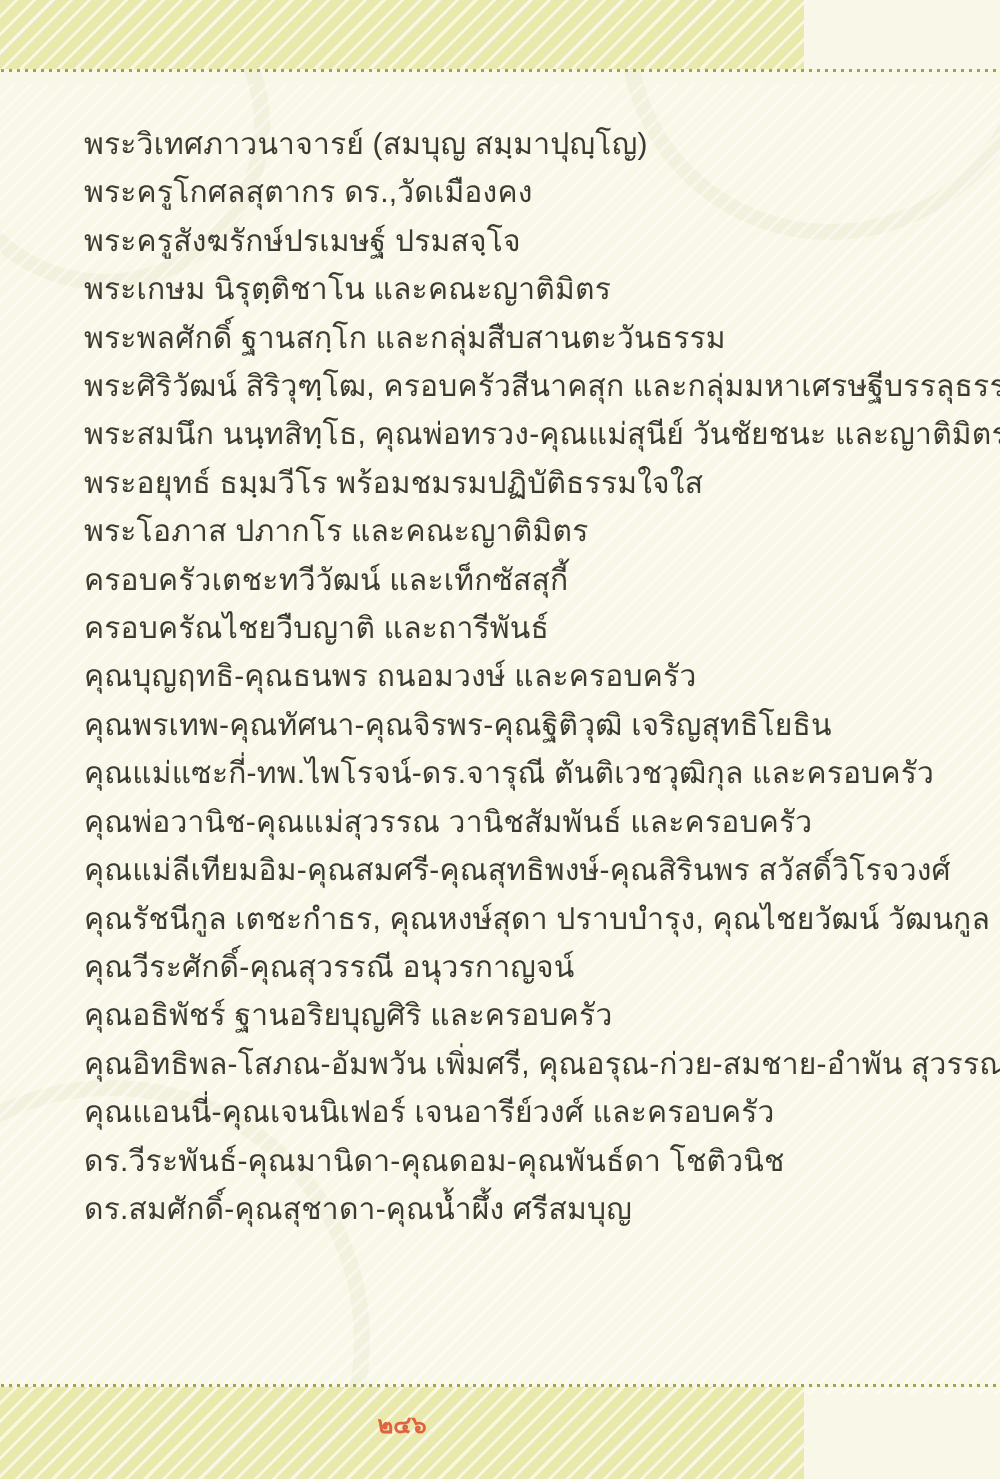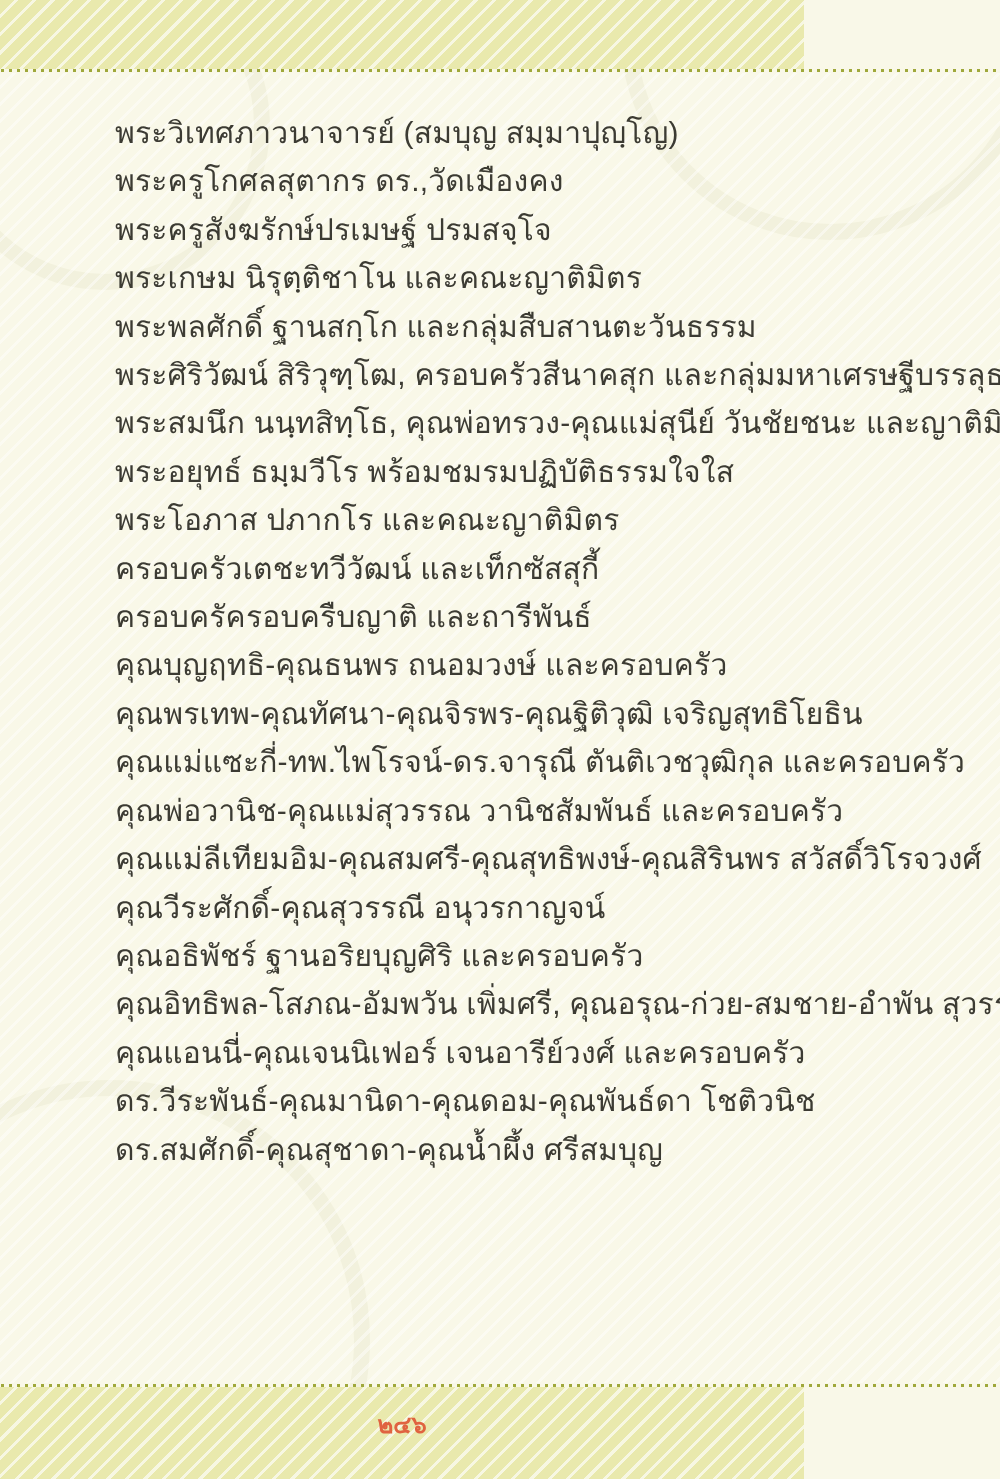--- a/index.html
+++ b/index.html
@@ -41,25 +41,25 @@
   .dotted{
     position:absolute;left:0;width:1000px;height:5px;
     background-image:radial-gradient(circle at 2.5px 2.5px, var(--dots) 1.5px, rgba(0,0,0,0) 1.9px);
     background-size:8px 5px;
     background-repeat:repeat-x;
   }
   .dotted.top-sep{top:68px;}
   .dotted.bottom-sep{top:1383px;}
   
   .content{
-    position:absolute;left:0;top:73px;width:1000px;height:1310px;
+    position:absolute;left:0;top:84px;width:1000px;height:1310px;
     background-image:repeating-linear-gradient(135deg,
       rgba(255,255,255,0) 0px, rgba(255,255,255,0) 9px,
       rgba(255,255,255,0.45) 9px, rgba(255,255,255,0.45) 12px);
-    padding:36px 40px 0 115px;
+    padding:36px 40px 0 84px;
   }
   .line{
     font-size:30px;
     line-height:48.4px;
     color:var(--text);
     white-space:nowrap;
     letter-spacing:0.2px;
   }
   .page-number{
     display:inline-block;
@@ -85,26 +85,27 @@
   <p class="line">พระวิเทศภาวนาจารย์ (สมบุญ สมฺมาปุญฺโญ)</p>
       <p class="line">พระครูโกศลสุตากร ดร.,วัดเมืองคง</p>
       <p class="line">พระครูสังฆรักษ์ปรเมษฐ์ ปรมสจฺโจ</p>
       <p class="line">พระเกษม นิรุตฺติชาโน และคณะญาติมิตร</p>
       <p class="line">พระพลศักดิ์ ฐานสกฺโก และกลุ่มสืบสานตะวันธรรม</p>
       <p class="line">พระศิริวัฒน์ สิริวุฑฺโฒ, ครอบครัวสีนาคสุก และกลุ่มมหาเศรษฐีบรรลุธรรม</p>
       <p class="line">พระสมนึก นนฺทสิทฺโธ, คุณพ่อทรวง-คุณแม่สุนีย์ วันชัยชนะ และญาติมิตร</p>
       <p class="line">พระอยุทธ์ ธมฺมวีโร พร้อมชมรมปฏิบัติธรรมใจใส</p>
       <p class="line">พระโอภาส ปภากโร และคณะญาติมิตร</p>
       <p class="line">ครอบครัวเตชะทวีวัฒน์ และเท็กซัสสุกี้</p>
-      <p class="line">ครอบครัครอบครืบญาติ และถารีพันธ์</p>
+      <p class="line">ครอบครัณไชยวืบญาติ และถารีพันธ์</p>
       <p class="line">คุณบุญฤทธิ-คุณธนพร ถนอมวงษ์ และครอบครัว</p>
       <p class="line">คุณพรเทพ-คุณทัศนา-คุณจิรพร-คุณฐิติวุฒิ เจริญสุทธิโยธิน</p>
       <p class="line">คุณแม่แซะกี่-ทพ.ไพโรจน์-ดร.จารุณี ตันติเวชวุฒิกุล และครอบครัว</p>
       <p class="line">คุณพ่อวานิช-คุณแม่สุวรรณ วานิชสัมพันธ์ และครอบครัว</p>
       <p class="line">คุณแม่ลีเทียมอิม-คุณสมศรี-คุณสุทธิพงษ์-คุณสิรินพร สวัสดิ์วิโรจวงศ์</p>
+      <p class="line">คุณรัชนีกูล เตชะกำธร, คุณหงษ์สุดา ปราบบำรุง, คุณไชยวัฒน์ วัฒนกูล</p>
       <p class="line">คุณวีระศักดิ์-คุณสุวรรณี อนุวรกาญจน์</p>
       <p class="line">คุณอธิพัชร์ ฐานอริยบุญศิริ และครอบครัว</p>
       <p class="line">คุณอิทธิพล-โสภณ-อัมพวัน เพิ่มศรี, คุณอรุณ-ก่วย-สมชาย-อำพัน สุวรรณปิณฑะ</p>
       <p class="line">คุณแอนนี่-คุณเจนนิเฟอร์ เจนอารีย์วงศ์ และครอบครัว</p>
       <p class="line">ดร.วีระพันธ์-คุณมานิดา-คุณดอม-คุณพันธ์ดา โชติวนิช</p>
       <p class="line">ดร.สมศักดิ์-คุณสุชาดา-คุณน้ำผึ้ง ศรีสมบุญ</p>
     </main>
 
   <div class="dotted bottom-sep"></div>
   <div class="band bottom">

